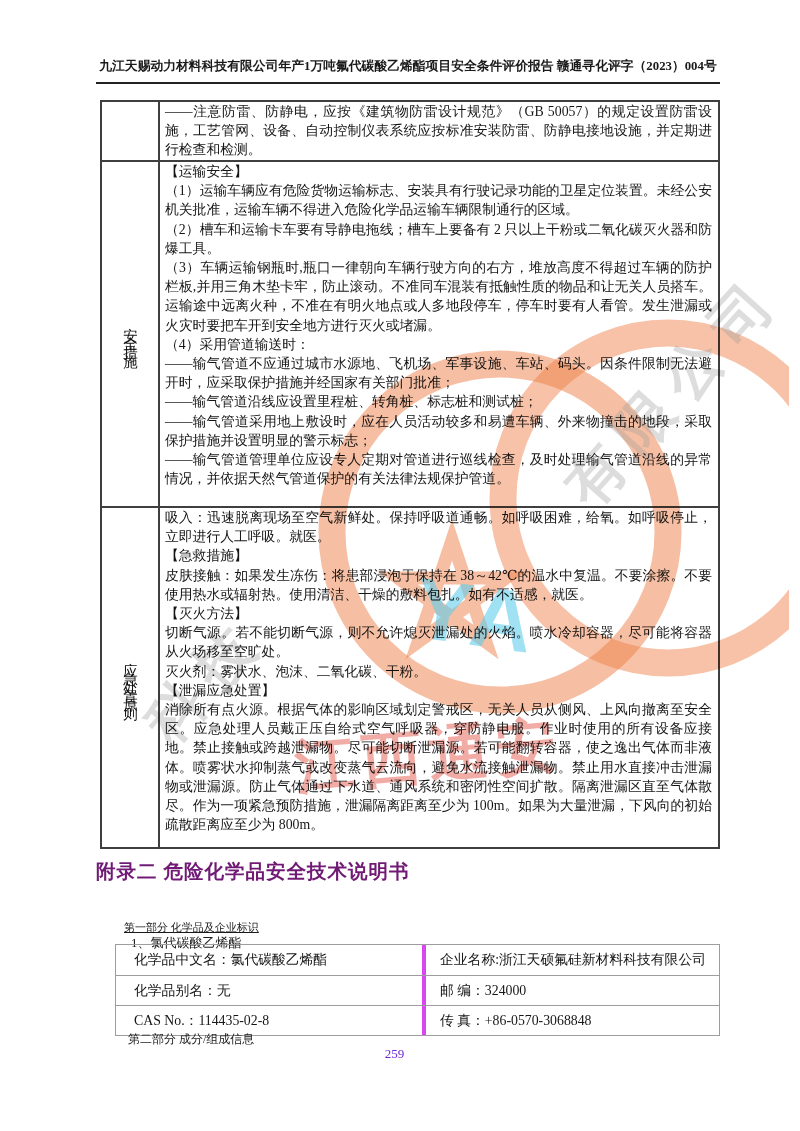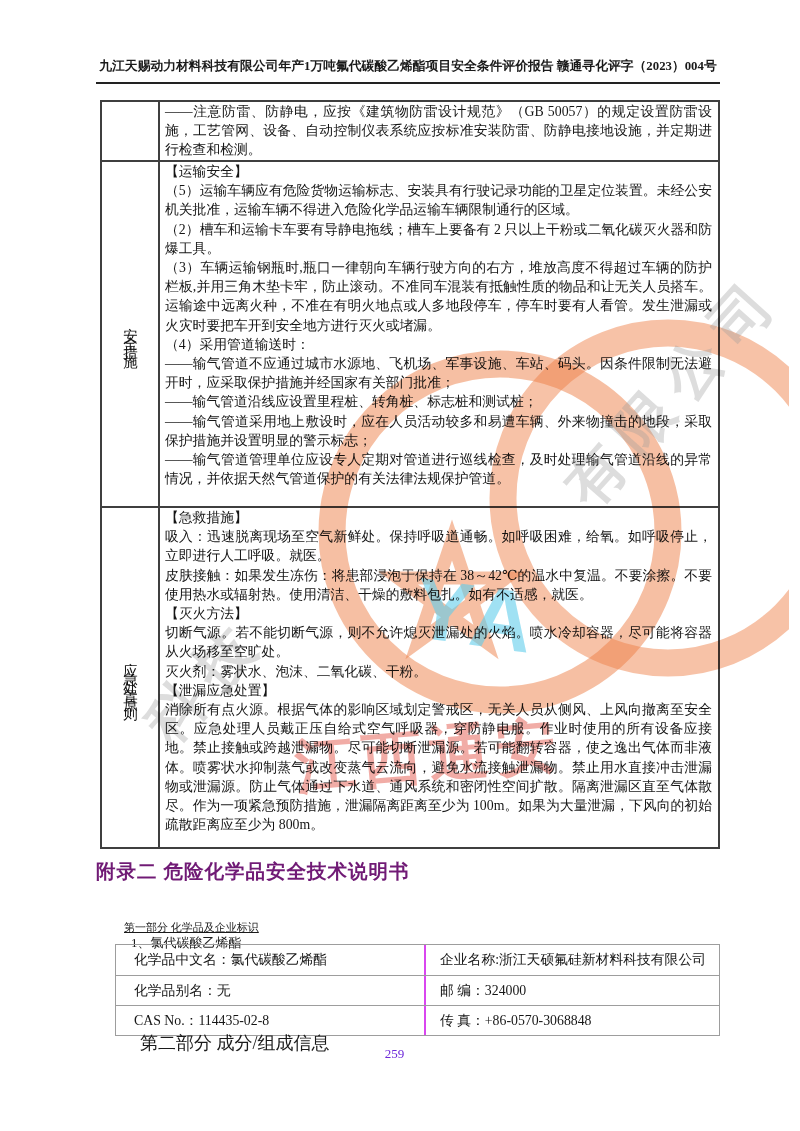--- a/index.html
+++ b/index.html
@@ -33,33 +33,33 @@
     text-align:justify; text-justify:inter-ideograph; color:#151515;
   }
   .h60{height:58px;} .h345{height:346px;} .h340{height:341px;}
   
   .appendix-title{
     position:absolute; left:96px; top:858px; font-size:19.5px; font-weight:bold;
     letter-spacing:1px; color:#701a75;
   }
   .sub-item{position:absolute; left:131px; top:934px; font-size:13px;}
   .part-heading{position:absolute; left:124px; top:920px; font-size:11px;text-decoration:underline;}
-  .part2-heading{position:absolute; left:140px; top:1031px; font-size:18px;}
+  .part2-heading{position:absolute; left:128px; top:1031px; font-size:12px;}
   
   .info-table{
     position:absolute; left:115px; top:944px; width:605px;
     border:1px solid #9d9d9d; box-sizing:border-box;
   }
   .irow{display:flex; height:30px; box-sizing:border-box;}
   .irow + .irow{border-top:1px solid #9d9d9d;}
   .icell{
     display:flex; align-items:center; font-size:13.8px; color:#151515;
     box-sizing:border-box; padding-left:18px;
   }
-  .icell.left{flex:0 0 310px; border-right:2px solid #d946ef;}
+  .icell.left{flex:0 0 310px; border-right:4px solid #d946ef;}
   .icell.right{flex:1; padding-left:14px;}
   
   .page-number{
     position:absolute; left:0; top:1046px; width:100%; text-align:center;
     font-size:13px; color:#6d28d9;
   }
   
   .wm-layer{position:absolute; left:0; top:0; width:800px; height:1131px;
     pointer-events:none; mix-blend-mode:multiply;}
   .seal-svg{position:absolute; left:0; top:0;}
@@ -92,36 +92,36 @@
       <div class="mlabel"></div>
       <div class="mcontent">
         <p class="cell-p">——注意防雷、防静电，应按《建筑物防雷设计规范》（GB 50057）的规定设置防雷设施，工艺管网、设备、自动控制仪表系统应按标准安装防雷、防静电接地设施，并定期进行检查和检测。</p>
       </div>
     </div>
 
     <div class="mrow h345">
       <div class="mlabel">安全措施</div>
       <div class="mcontent">
         <p class="cell-p">【运输安全】</p>
-        <p class="cell-p">（5）运输车辆应有危险货物运输标志、安装具有行驶记录功能的卫星定位装置。未经公安机关批准，运输车辆不得进入危险化学品运输车辆限制通行的区域。</p>
+        <p class="cell-p">（1）运输车辆应有危险货物运输标志、安装具有行驶记录功能的卫星定位装置。未经公安机关批准，运输车辆不得进入危险化学品运输车辆限制通行的区域。</p>
         <p class="cell-p">（2）槽车和运输卡车要有导静电拖线；槽车上要备有 2 只以上干粉或二氧化碳灭火器和防爆工具。</p>
         <p class="cell-p">（3）车辆运输钢瓶时,瓶口一律朝向车辆行驶方向的右方，堆放高度不得超过车辆的防护栏板,并用三角木垫卡牢，防止滚动。不准同车混装有抵触性质的物品和让无关人员搭车。运输途中远离火种，不准在有明火地点或人多地段停车，停车时要有人看管。发生泄漏或火灾时要把车开到安全地方进行灭火或堵漏。</p>
         <p class="cell-p">（4）采用管道输送时：</p>
         <p class="cell-p">——输气管道不应通过城市水源地、飞机场、军事设施、车站、码头。因条件限制无法避开时，应采取保护措施并经国家有关部门批准；</p>
         <p class="cell-p">——输气管道沿线应设置里程桩、转角桩、标志桩和测试桩；</p>
         <p class="cell-p">——输气管道采用地上敷设时，应在人员活动较多和易遭车辆、外来物撞击的地段，采取保护措施并设置明显的警示标志；</p>
         <p class="cell-p">——输气管道管理单位应设专人定期对管道进行巡线检查，及时处理输气管道沿线的异常情况，并依据天然气管道保护的有关法律法规保护管道。</p>
       </div>
     </div>
 
     <div class="mrow h340">
       <div class="mlabel">应急处置原则</div>
       <div class="mcontent">
+        <p class="cell-p">吸入：迅速脱离现场至空气新鲜处。保持呼吸道通畅。如呼吸困难，给氧。如呼吸停止，立即进行人工呼吸。就医。</p>
         <p class="cell-p">【急救措施】</p>
-        <p class="cell-p">吸入：迅速脱离现场至空气新鲜处。保持呼吸道通畅。如呼吸困难，给氧。如呼吸停止，立即进行人工呼吸。就医。</p>
         <p class="cell-p">皮肤接触：如果发生冻伤：将患部浸泡于保持在 38～42℃的温水中复温。不要涂擦。不要使用热水或辐射热。使用清洁、干燥的敷料包扎。如有不适感，就医。</p>
         <p class="cell-p">【灭火方法】</p>
         <p class="cell-p">切断气源。若不能切断气源，则不允许熄灭泄漏处的火焰。喷水冷却容器，尽可能将容器从火场移至空旷处。</p>
         <p class="cell-p">灭火剂：雾状水、泡沫、二氧化碳、干粉。</p>
         <p class="cell-p">【泄漏应急处置】</p>
         <p class="cell-p">消除所有点火源。根据气体的影响区域划定警戒区，无关人员从侧风、上风向撤离至安全区。应急处理人员戴正压自给式空气呼吸器，穿防静电服。作业时使用的所有设备应接地。禁止接触或跨越泄漏物。尽可能切断泄漏源。若可能翻转容器，使之逸出气体而非液体。喷雾状水抑制蒸气或改变蒸气云流向，避免水流接触泄漏物。禁止用水直接冲击泄漏物或泄漏源。防止气体通过下水道、通风系统和密闭性空间扩散。隔离泄漏区直至气体散尽。作为一项紧急预防措施，泄漏隔离距离至少为 100m。如果为大量泄漏，下风向的初始疏散距离应至少为 800m。</p>
       </div>
     </div>
 
   </div>

